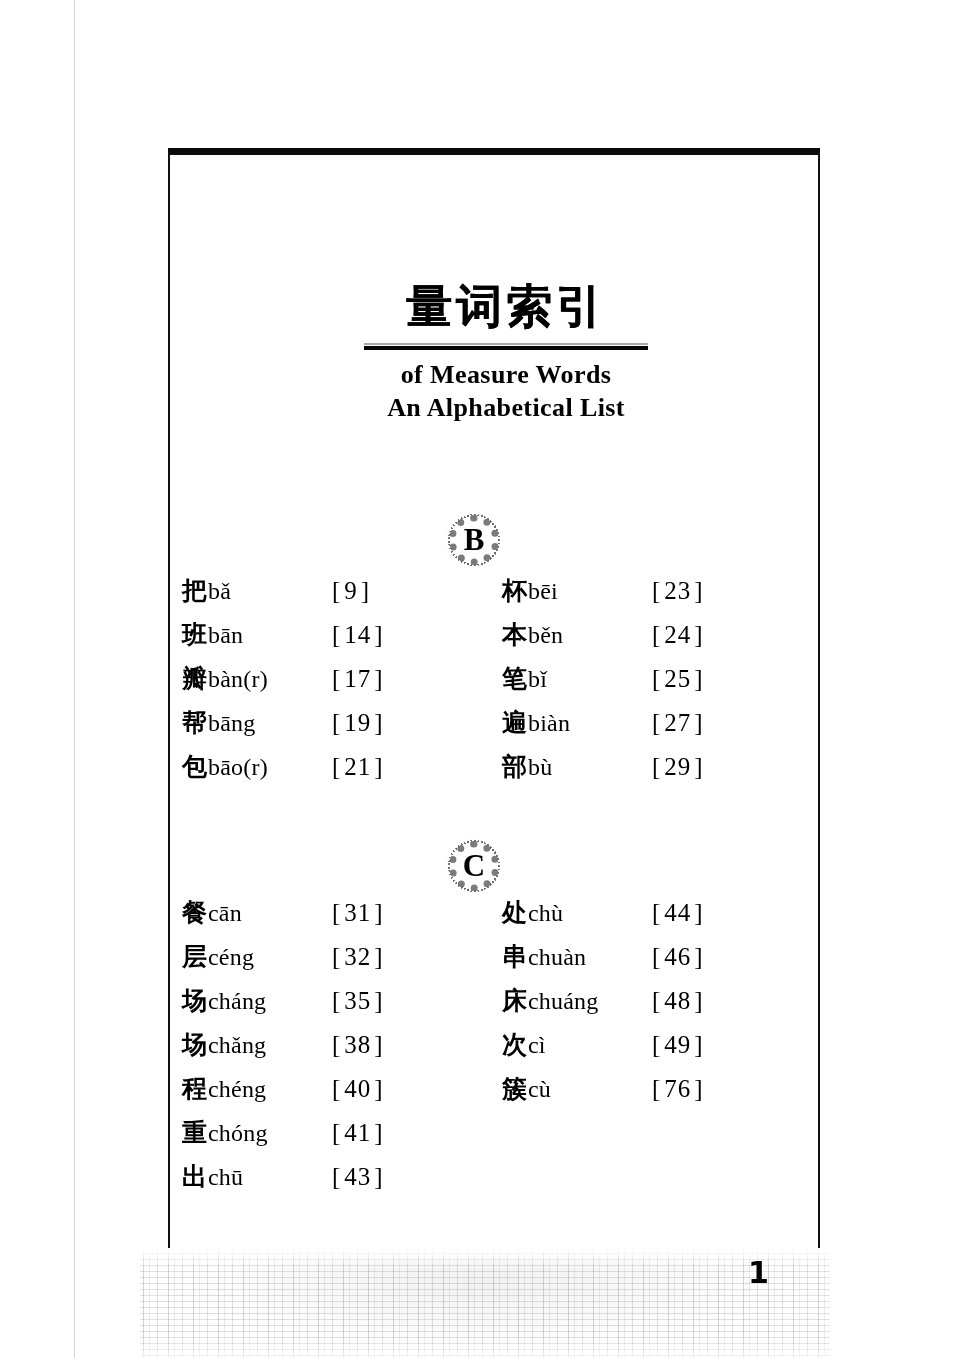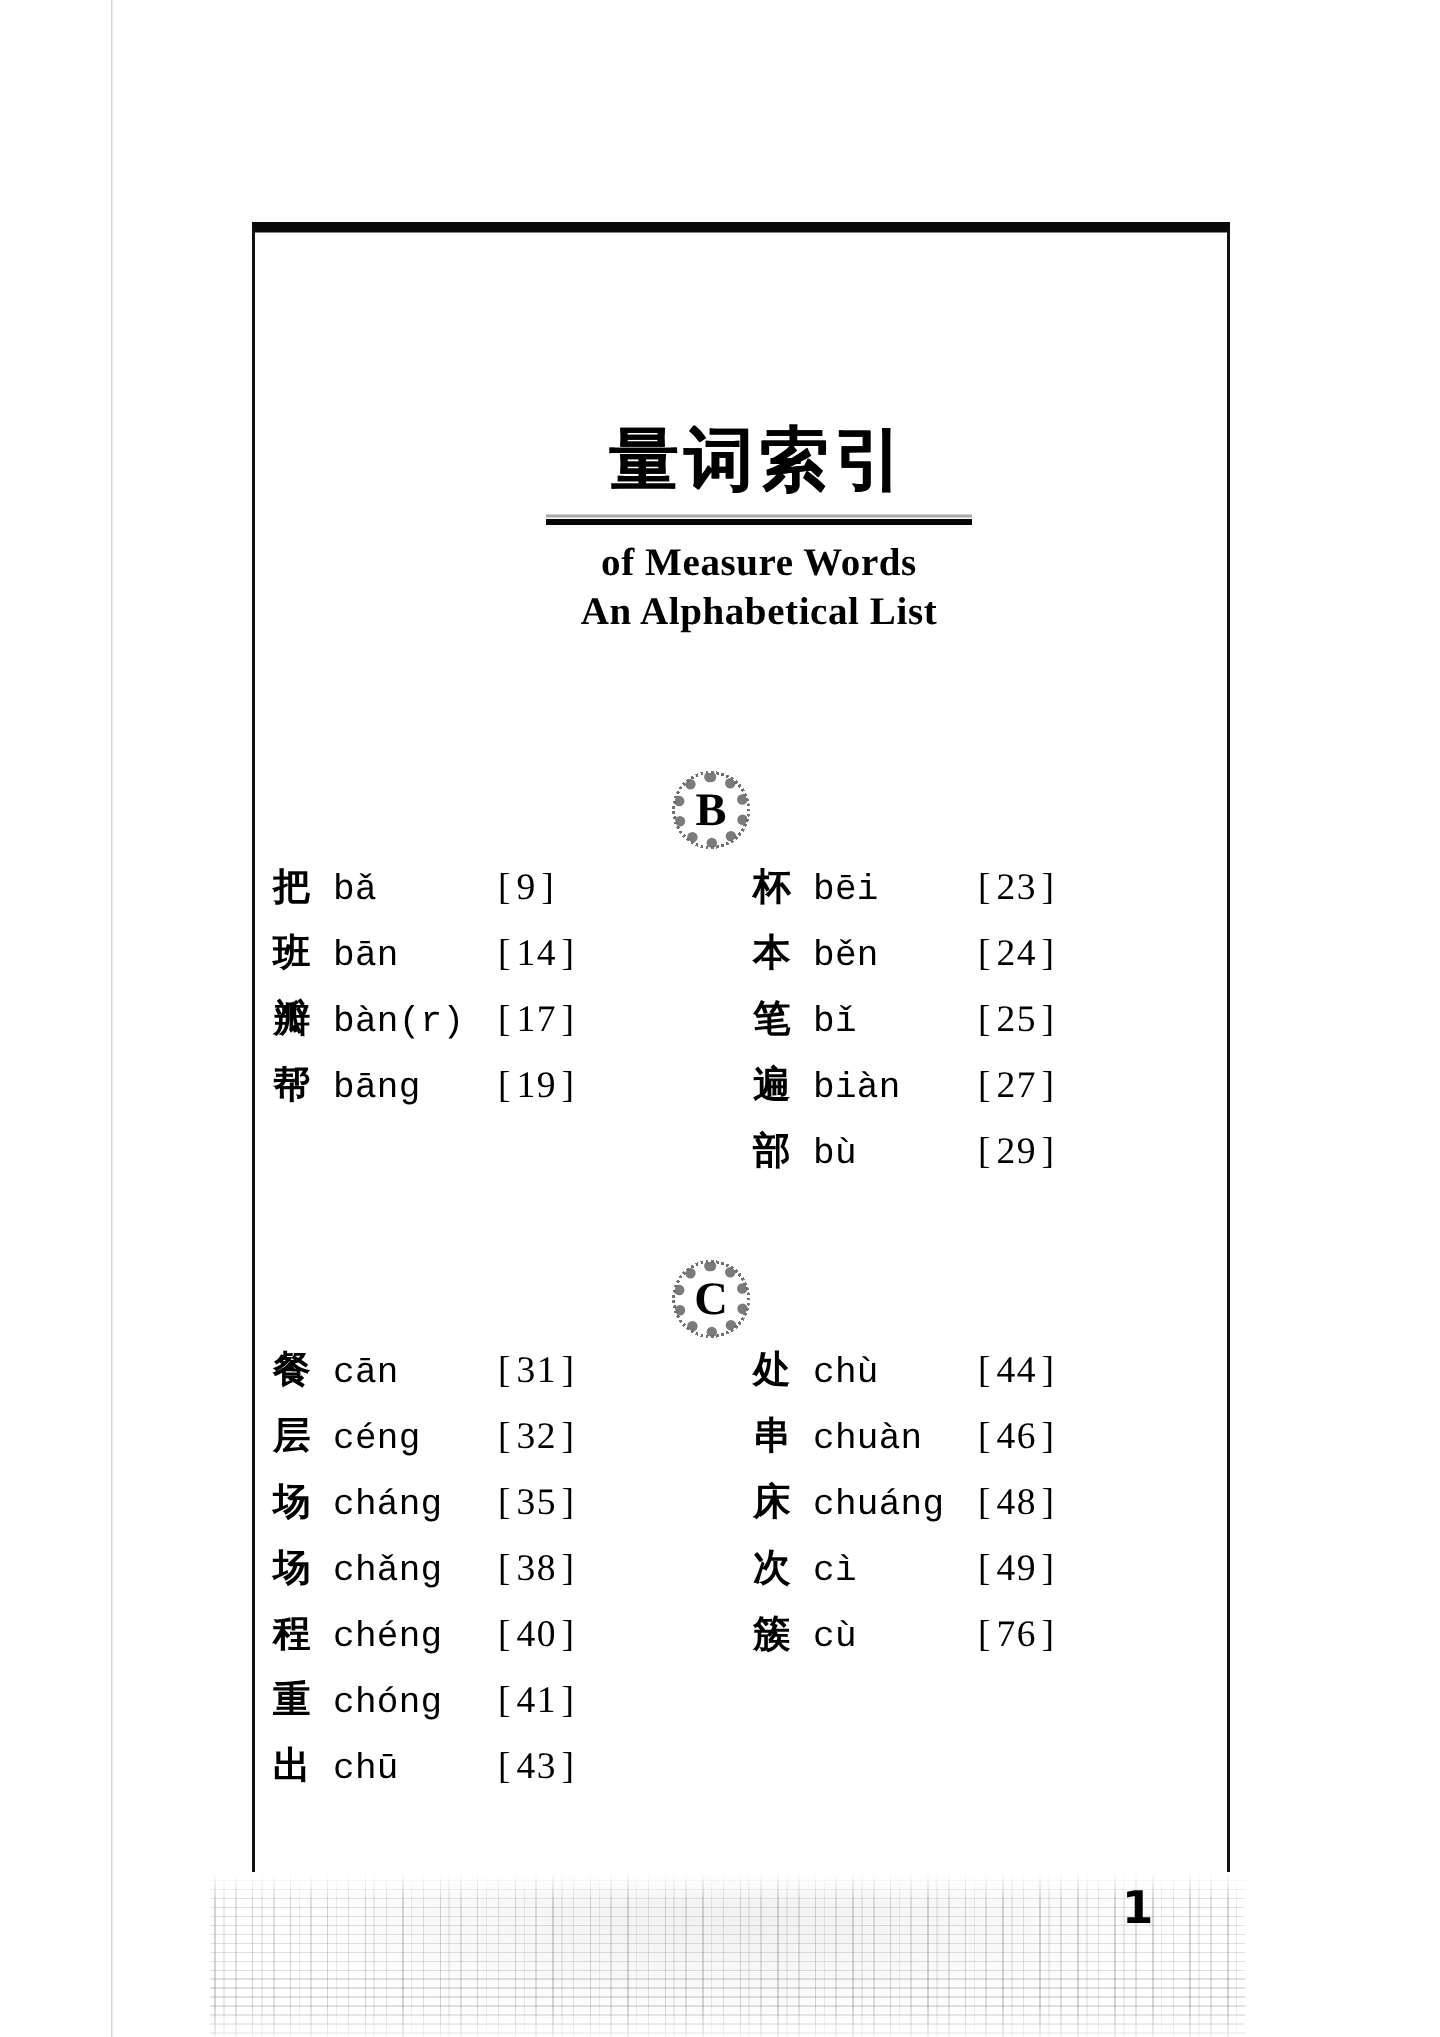--- a/index.html
+++ b/index.html
@@ -198,24 +198,24 @@
     font-size: 25px;
     line-height: 1;
   }
   .entry-word .han {
     font-family: "DejaVu Sans", sans-serif;
     font-size: 25px;
     font-weight: 600;
     letter-spacing: 0;
   }
   .entry-word .pinyin {
-    font-family: Liberation Mono, monospace;
+    font-family: Liberation Serif, serif;
     font-size: 24px;
     font-weight: 400;
-    margin-left: 15px;
+    margin-left: 1px;
     letter-spacing: .2px;
   }
   .entry-page {
     font-family: "Liberation Serif", serif;
     font-size: 25px;
     line-height: 1;
     white-space: nowrap;
     letter-spacing: 1px;
   }
   .entry-page .bk { font-weight: 400; }
@@ -273,20 +273,24 @@
         <div class="entry-page"><span class="bk">[</span><span class="num">14</span><span class="bk">]</span></div>
       </div>
       <div class="entry-row">
         <div class="entry-word"><span class="han">瓣</span><span class="pinyin">bàn(r)</span></div>
         <div class="entry-page"><span class="bk">[</span><span class="num">17</span><span class="bk">]</span></div>
       </div>
       <div class="entry-row">
         <div class="entry-word"><span class="han">帮</span><span class="pinyin">bāng</span></div>
         <div class="entry-page"><span class="bk">[</span><span class="num">19</span><span class="bk">]</span></div>
       </div>
+      <div class="entry-row">
+        <div class="entry-word"><span class="han">包</span><span class="pinyin">bāo(r)</span></div>
+        <div class="entry-page"><span class="bk">[</span><span class="num">21</span><span class="bk">]</span></div>
+      </div>
     </div>
   <div class="entry-col" id="col-b-right">
       <div class="entry-row">
         <div class="entry-word"><span class="han">杯</span><span class="pinyin">bēi</span></div>
         <div class="entry-page"><span class="bk">[</span><span class="num">23</span><span class="bk">]</span></div>
       </div>
       <div class="entry-row">
         <div class="entry-word"><span class="han">本</span><span class="pinyin">běn</span></div>
         <div class="entry-page"><span class="bk">[</span><span class="num">24</span><span class="bk">]</span></div>
       </div>

